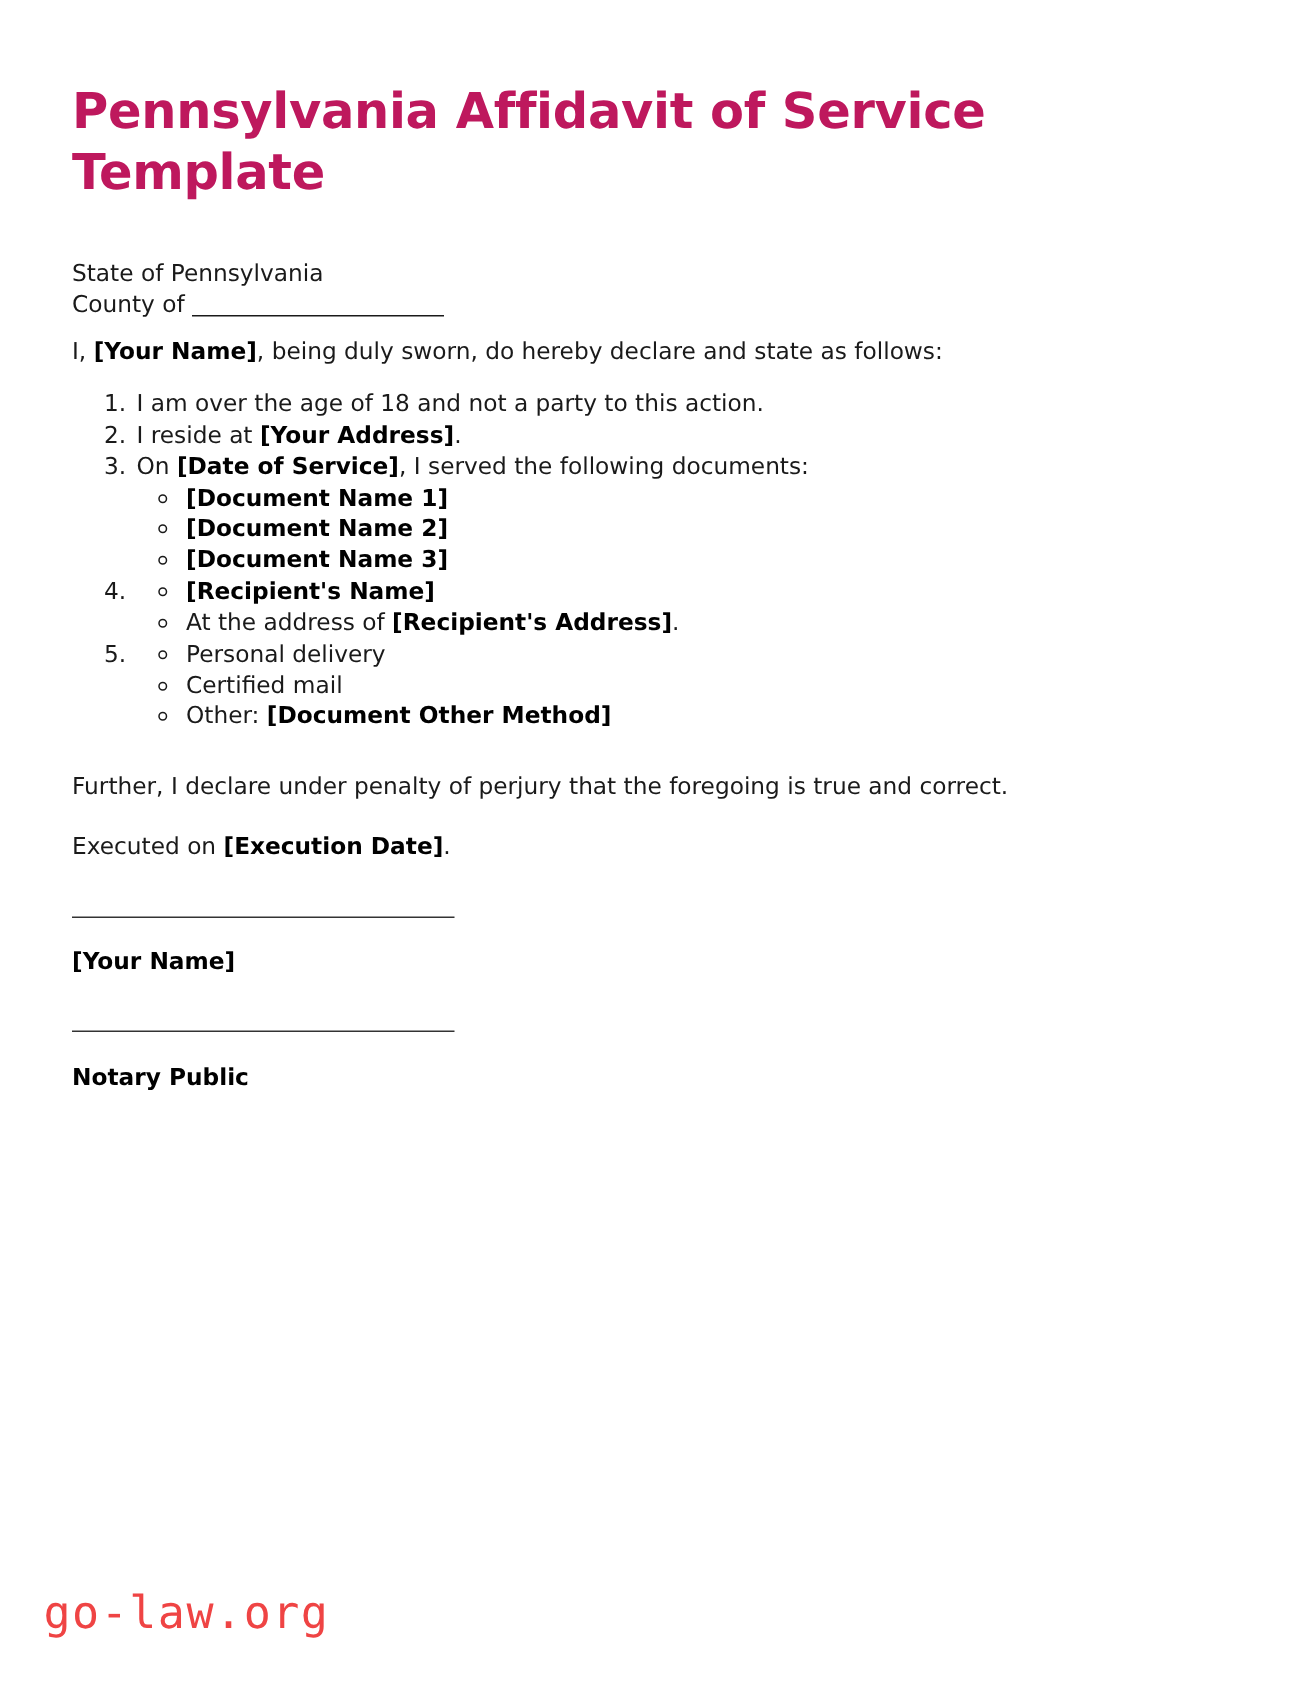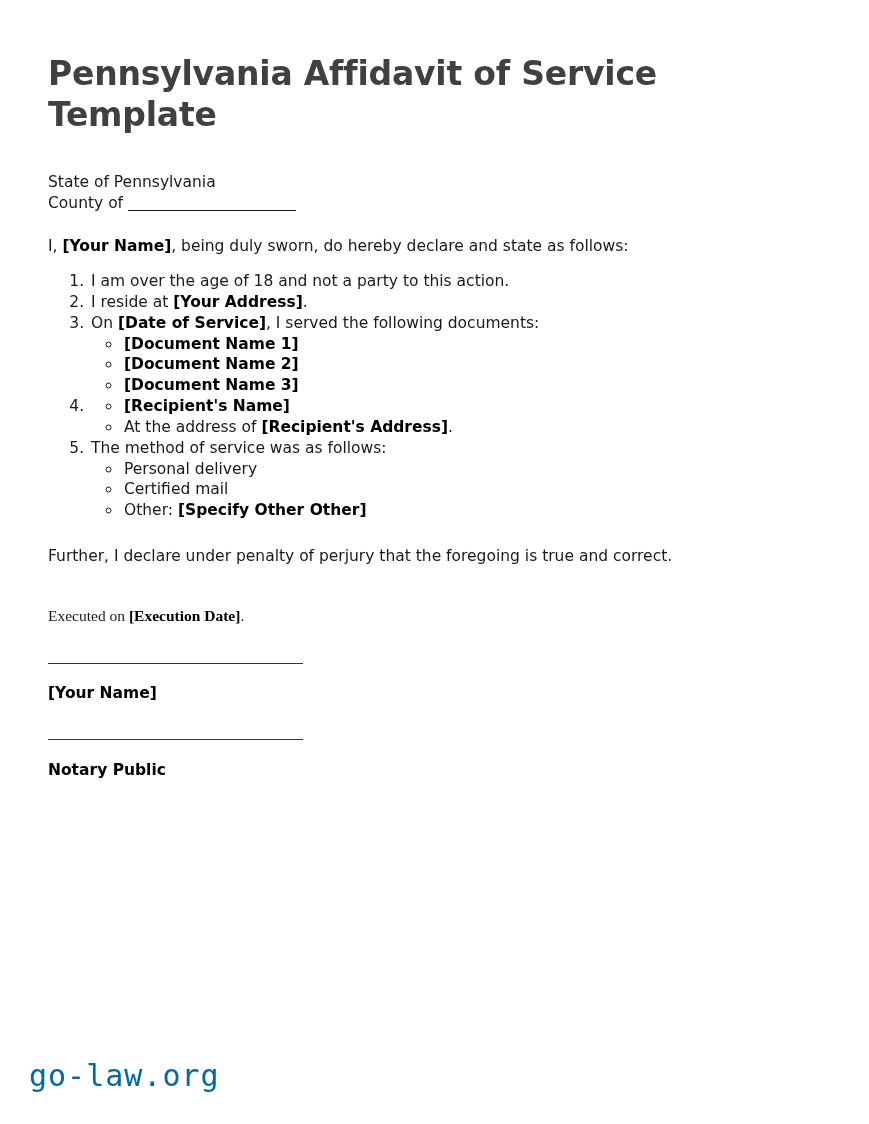--- a/index.html
+++ b/index.html
@@ -28,35 +28,35 @@
     top: 54px;
     width: 700px;
   }
 
   .doc-title {
     font-size: 33px;
     font-weight: bold;
     line-height: 1.24;
     letter-spacing: -0.2px;
     margin: 0 0 0 0;
-    color: #404040;
+    color: #be185d;
     max-width: 650px;
   }
 
   .para {
     font-size: 15.5px;
     line-height: 1.35;
     margin: 0;
     color: #1a1a1a;
   }
   .sp-state   { margin-top: 36px; }
   .sp-county  { }
-  .sp-decl    { margin-top: 22px; }
+  .sp-decl    { margin-top: 10px; }
   .sp-further { margin-top: 26px; }
-  .sp-exec    { margin-top: 39px; font-family: Liberation Serif, serif; }
+  .sp-exec    { margin-top: 20px; }
   .sp-sworn   { margin-top: 27px; }
 
   b, .b { font-weight: bold; color: #000; }
 
   .blank-inline {
     display: inline-block;
     border-bottom: 1.6px solid #1a1a1a;
     vertical-align: -3px;
   }
   .blank-county { width: 168px; }
@@ -102,21 +102,21 @@
   }
   .sp-notary { margin-top: 21px; }
 
   .footer-brand {
     position: absolute;
     left: 29px;
     top: 1058px;
     font-family: "DejaVu Sans Mono", "Liberation Mono", monospace;
     font-size: 30px;
     letter-spacing: 1px;
-    color: #0369a1;
+    color: #ef4444;
   }
 </style>
 </head>
 <body>
 
 <div class="page">
   <div class="content">
 
     <h1 class="doc-title">Pennsylvania Affidavit of Service Template</h1>
 
@@ -162,30 +162,29 @@
           <li>
             <b>[Recipient's Name]</b>
           </li>
           <li>
             <span>At the address of </span><b>[Recipient's Address]</b><span>.</span>
           </li>
         </ul>
       </li>
 
       <li>
-        <span>The method of service was as follows:</span>
         <ul class="sub-list">
           <li>
             <span>Personal delivery</span>
           </li>
           <li>
             <span>Certified mail</span>
           </li>
           <li>
-            <span>Other: </span><b>[Specify Other Other]</b>
+            <span>Other: </span><b>[Document Other Method]</b>
           </li>
         </ul>
       </li>
 
     </ol>
 
     <p class="para sp-further">Further, I declare under penalty of perjury that the foregoing is true and correct.</p>
 
     <p class="para sp-exec">
       <span>Executed on </span><b>[Execution Date]</b><span>.</span>

